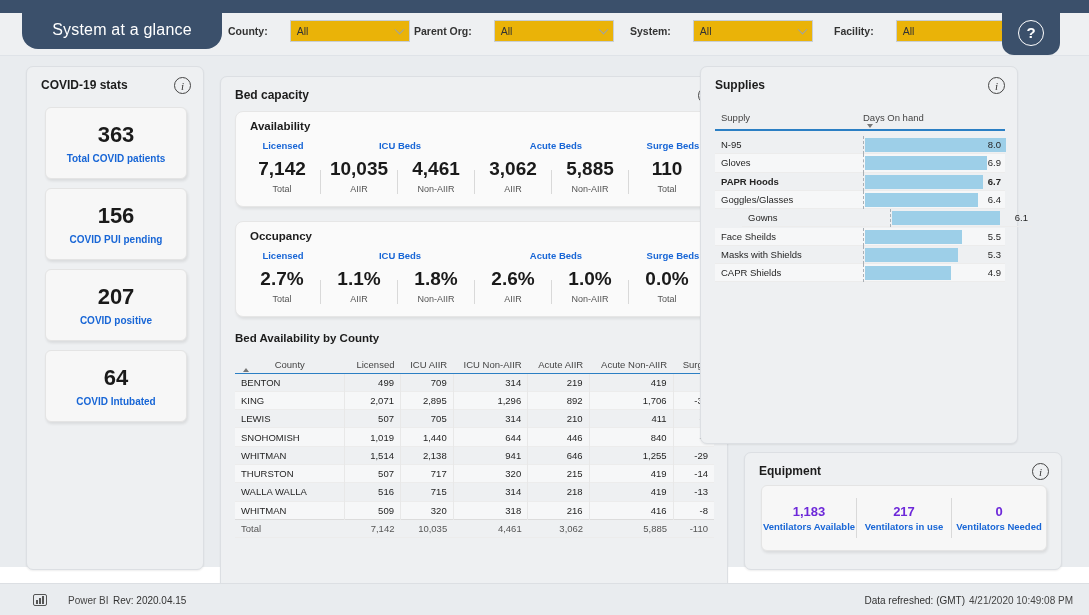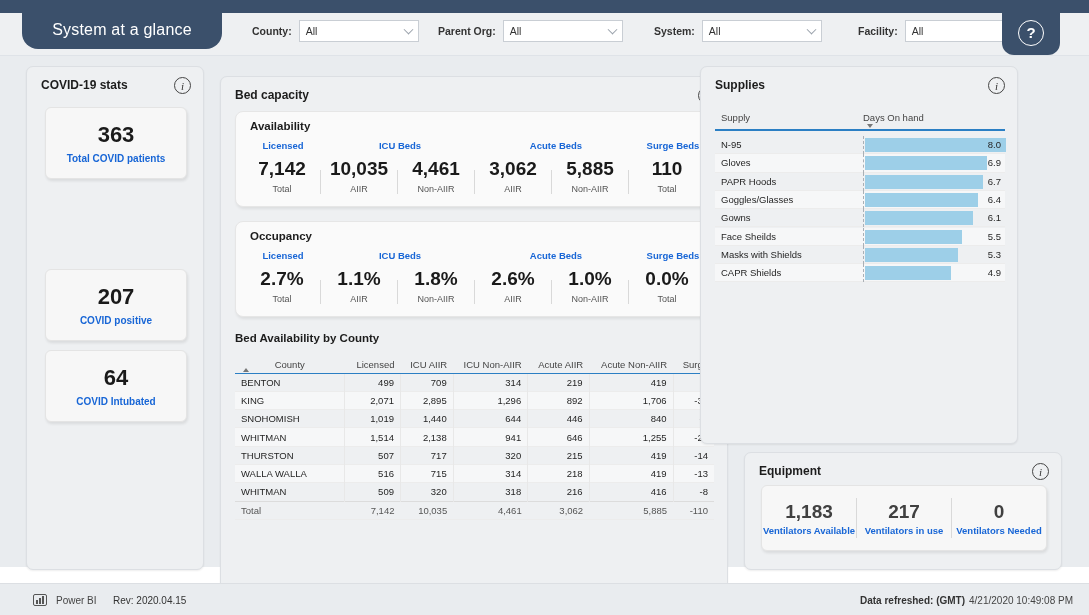--- a/index.html
+++ b/index.html
@@ -44,28 +44,28 @@
     cursor: pointer;
   }
   .help-circle {
     width: 26px; height: 26px; border-radius: 50%;
     border: 1.6px solid #ffffff;
     display: flex; align-items: center; justify-content: center;
     color: #ffffff; font-size: 15px; font-weight: bold;
   }
   .filter {
     position: absolute; top: 20px;
-    display: flex; align-items: center; gap: 7px; margin-left: 24px;
+    display: flex; align-items: center; gap: 22px;
   }
   .filter-label {
     font-size: 10.5px; color: #333; font-weight: bold; white-space: nowrap;
   }
   .filter-box {
     width: 120px; height: 22px;
-    background: #ffffff;
+    background: #eab308;
     border: 1px solid #c9ced4;
     display: flex; align-items: center;
     padding: 4px 6px;
     font-size: 10.5px; color: #333;
     position: relative;
     cursor: pointer;
   }
   .filter-box .chev {
     position: absolute; right: 6px; top: 50%;
     width: 7px; height: 7px;
@@ -214,49 +214,49 @@
     position: absolute; left: 16px; top: 32px;
     width: 286px; height: 66px;
     background: #f7f7f7; border: 1px solid #e4e4e4; border-radius: 6px;
     box-shadow: 1px 2px 3px rgba(0,0,0,.09);
     display: flex; align-items: center;
   }
   .eq {
     flex: 1; display: flex; flex-direction: column;
     align-items: center; justify-content: center; gap: 2px;
   }
-  .eq-num { font-size: 19px; font-weight: bold; color: #404040; }
+  .eq-num { font-size: 13px; font-weight: bold; color: #6d28d9; }
   .eq-lbl { font-size: 9.5px; font-weight: bold; color: #1866d6; }
   .eq-sep { width: 1px; height: 40px; background: #d9d9d9; }
 
   
   .footer {
     position: absolute; left: 0; top: 583px;
     width: 1089px; height: 32px;
     background: #e9ecef;
     border-top: 1px solid #dcdfe3;
   }
   .pbi {
     position: absolute; left: 33px; top: 10px;
-    display: flex; align-items: center; gap: 9px;
+    display: flex; align-items: center; gap: 21px;
   }
   .pbi-glyph {
     width: 14px; height: 12px;
     border: 1.3px solid #555; border-radius: 2px;
     display: flex; align-items: flex-end; justify-content: center; gap: 1px;
     padding: 0 1.5px 1.5px;
   }
   .pbi-glyph i { display: block; width: 2px; background: #555; }
   .foot-txt { font-size: 10px; color: #444; }
   .rev { position: absolute; left: 113px; top: 11px; font-size: 10px; color: #333; }
   .refreshed {
     position: absolute; right: 16px; top: 11px;
     font-size: 10px; color: #333;
   }
-  .refreshed b { font-weight: bold; }
+  .refreshed b { font-weight: normal; }
   .refreshed span { font-weight: normal; color: #444; margin-left: 4px; }
 </style>
 </head>
 <body>
 
 <div id="app">
 
   <div class="hdr-navy"></div>
   <div class="hdr-band"></div>
 
@@ -300,20 +300,24 @@
     <div class="help-circle">?</div>
   </div>
 
   <div class="panel" id="covid-panel">
     <div class="panel-title">COVID-19 stats</div>
     <div class="info-icon" style="right:12px">i</div>
 
     <div class="stat-card" style="top:40px">
       <div class="stat-val">363</div>
       <div class="stat-lbl">Total COVID patients</div>
+    </div>
+    <div class="stat-card" style="top:121px">
+      <div class="stat-val">156</div>
+      <div class="stat-lbl">COVID PUI pending</div>
     </div>
     <div class="stat-card" style="top:202px">
       <div class="stat-val">207</div>
       <div class="stat-lbl">COVID positive</div>
     </div>
     <div class="stat-card" style="top:283px">
       <div class="stat-val">64</div>
       <div class="stat-lbl">COVID Intubated</div>
     </div>
   </div>
@@ -429,20 +433,29 @@
           <tr>
             <td>KING</td>
             <td class="num">2,071</td>
             <td class="num">2,895</td>
             <td class="num">1,296</td>
             <td class="num">892</td>
             <td class="num">1,706</td>
             <td class="num">-32</td>
           </tr>
           <tr>
+            <td>LEWIS</td>
+            <td class="num">507</td>
+            <td class="num">705</td>
+            <td class="num">314</td>
+            <td class="num">210</td>
+            <td class="num">411</td>
+            <td class="num">-9</td>
+          </tr>
+          <tr>
             <td>SNOHOMISH</td>
             <td class="num">1,019</td>
             <td class="num">1,440</td>
             <td class="num">644</td>
             <td class="num">446</td>
             <td class="num">840</td>
             <td class="num">-5</td>
           </tr>
           <tr>
             <td>WHITMAN</td>
@@ -511,35 +524,35 @@
           </div>
           <div class="sup-val">8.0</div>
         </div>
         <div class="sup-row alt" style="top: 87.3px;">
           <div class="sup-name">Gloves</div>
           <div class="sup-bar-zone">
             <div class="sup-bar" style="width: 121.612px; background: rgb(157, 207, 232);"></div>
           </div>
           <div class="sup-val">6.9</div>
         </div>
-        <div class="sup-row" style="top: 105.6px;">
+        <div class="sup-row" style="top: 105.6px; font-weight: bold;">
           <div class="sup-name">PAPR Hoods</div>
           <div class="sup-bar-zone">
             <div class="sup-bar" style="width: 118.088px; background: rgb(157, 207, 232);"></div>
           </div>
           <div class="sup-val">6.7</div>
         </div>
         <div class="sup-row alt" style="top: 123.9px;">
           <div class="sup-name">Goggles/Glasses</div>
           <div class="sup-bar-zone">
             <div class="sup-bar" style="width: 112.8px; background: rgb(157, 207, 232);"></div>
           </div>
           <div class="sup-val">6.4</div>
         </div>
-        <div class="sup-row" style="top: 142.2px;">
+        <div class="sup-row" style="top: 142.2px; margin-left: 27px;">
           <div class="sup-name">Gowns</div>
           <div class="sup-bar-zone">
             <div class="sup-bar" style="width: 107.512px; background: rgb(157, 207, 232);"></div>
           </div>
           <div class="sup-val">6.1</div>
         </div>
         <div class="sup-row alt" style="top: 160.5px;">
           <div class="sup-name">Face Sheilds</div>
           <div class="sup-bar-zone">
             <div class="sup-bar" style="width: 96.9375px; background: rgb(157, 207, 232);"></div>

